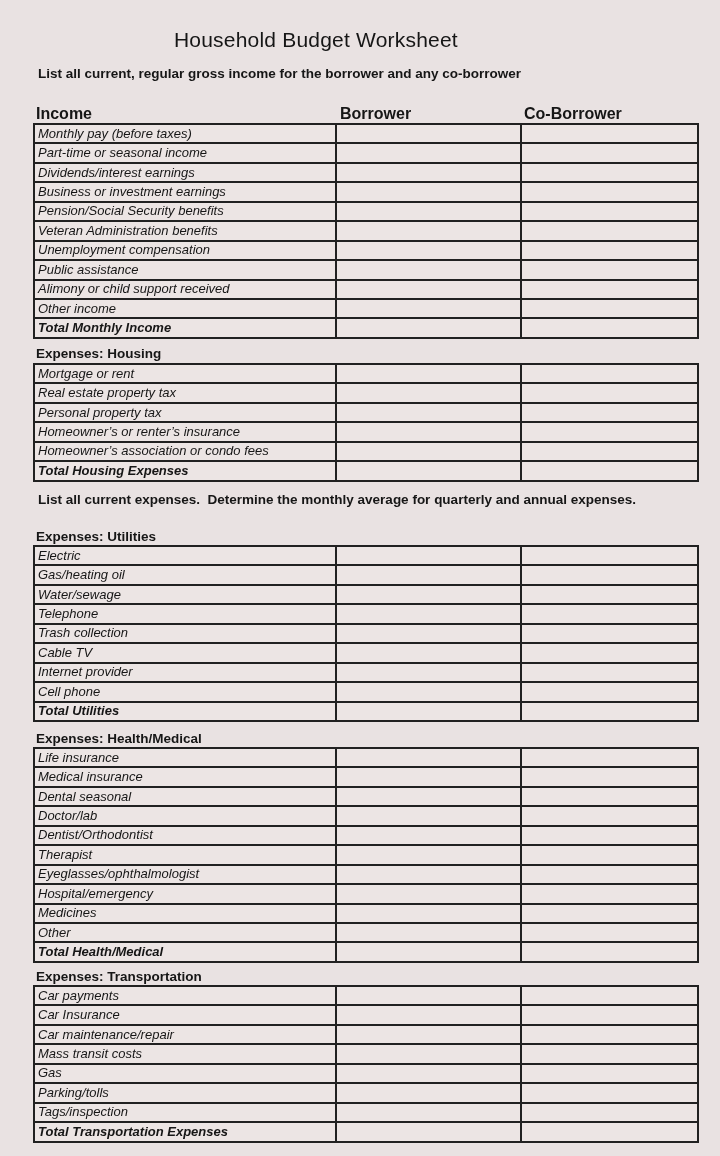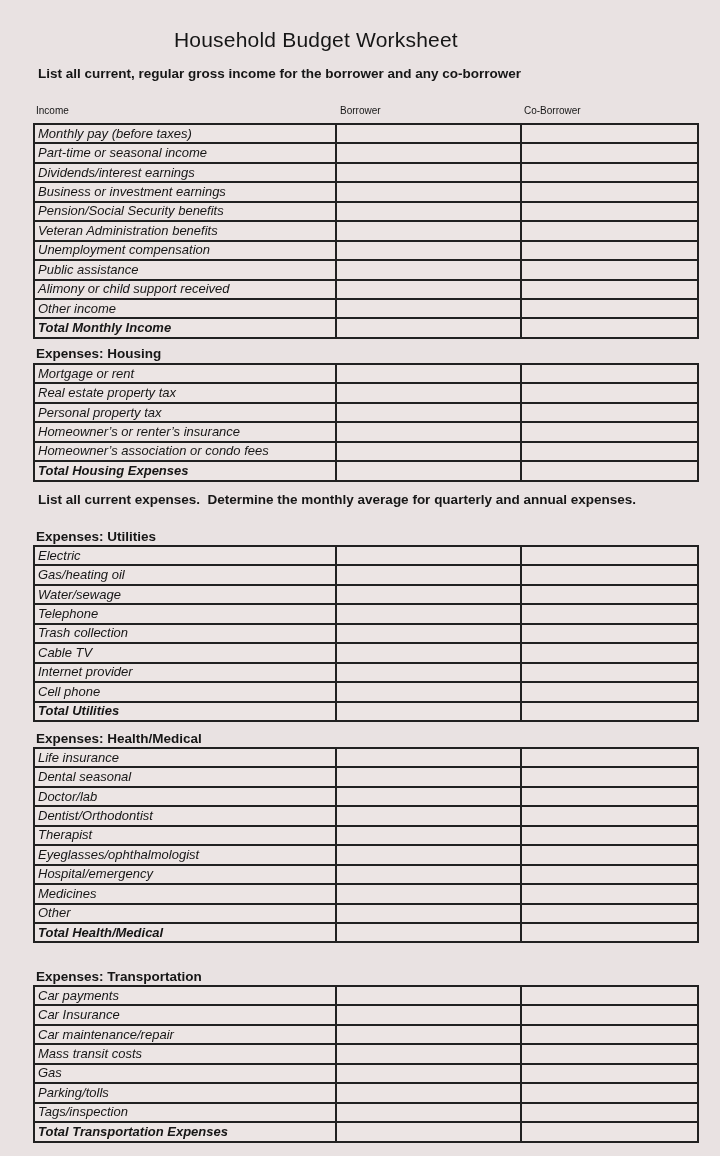--- a/index.html
+++ b/index.html
@@ -36,22 +36,22 @@
     margin:0;
     font-size:13.5px;
     font-weight:700;
     white-space:pre;
   }
   .intro-income{top:66px;}
   .intro-expenses{top:492px;}
   .ch{
     position:absolute;
     top:105px;
-    font-size:10px;
-    font-weight:400;
+    font-size:16px;
+    font-weight:700;
     white-space:nowrap;
   }
   .ch-income{left:36px;}
   .ch-borrower{left:340px;}
   .ch-coborrower{left:524px;}
   .sect{
     position:absolute;
     left:36px;
     margin:0;
     font-size:13.5px;
@@ -272,20 +272,25 @@
         <col style="width:185px">
         <col style="width:177px">
       </colgroup>
     <tbody>
         <tr>
           <td class="label">Life insurance</td>
           <td class="blank"></td>
           <td class="blank"></td>
         </tr>
         <tr>
+          <td class="label">Medical insurance</td>
+          <td class="blank"></td>
+          <td class="blank"></td>
+        </tr>
+        <tr>
           <td class="label">Dental seasonal</td>
           <td class="blank"></td>
           <td class="blank"></td>
         </tr>
         <tr>
           <td class="label">Doctor/lab</td>
           <td class="blank"></td>
           <td class="blank"></td>
         </tr>
         <tr>

